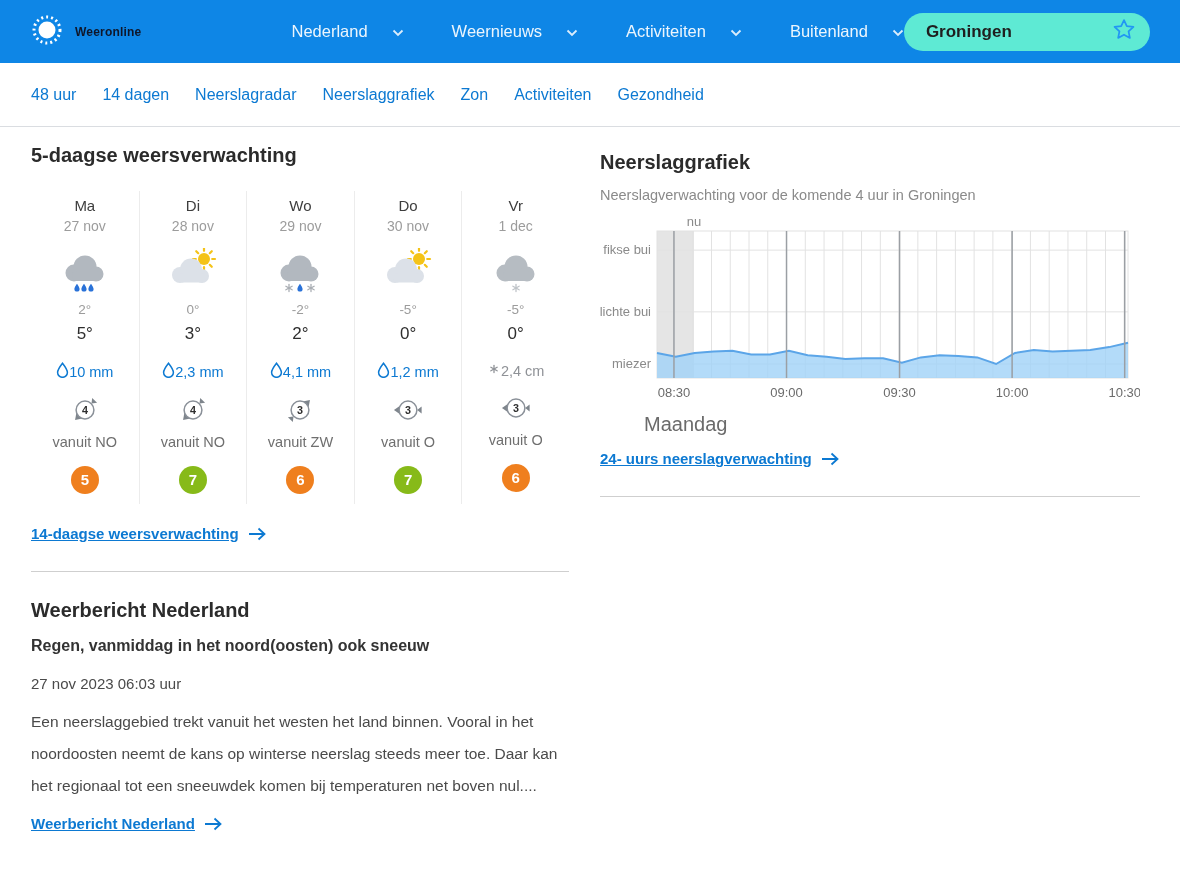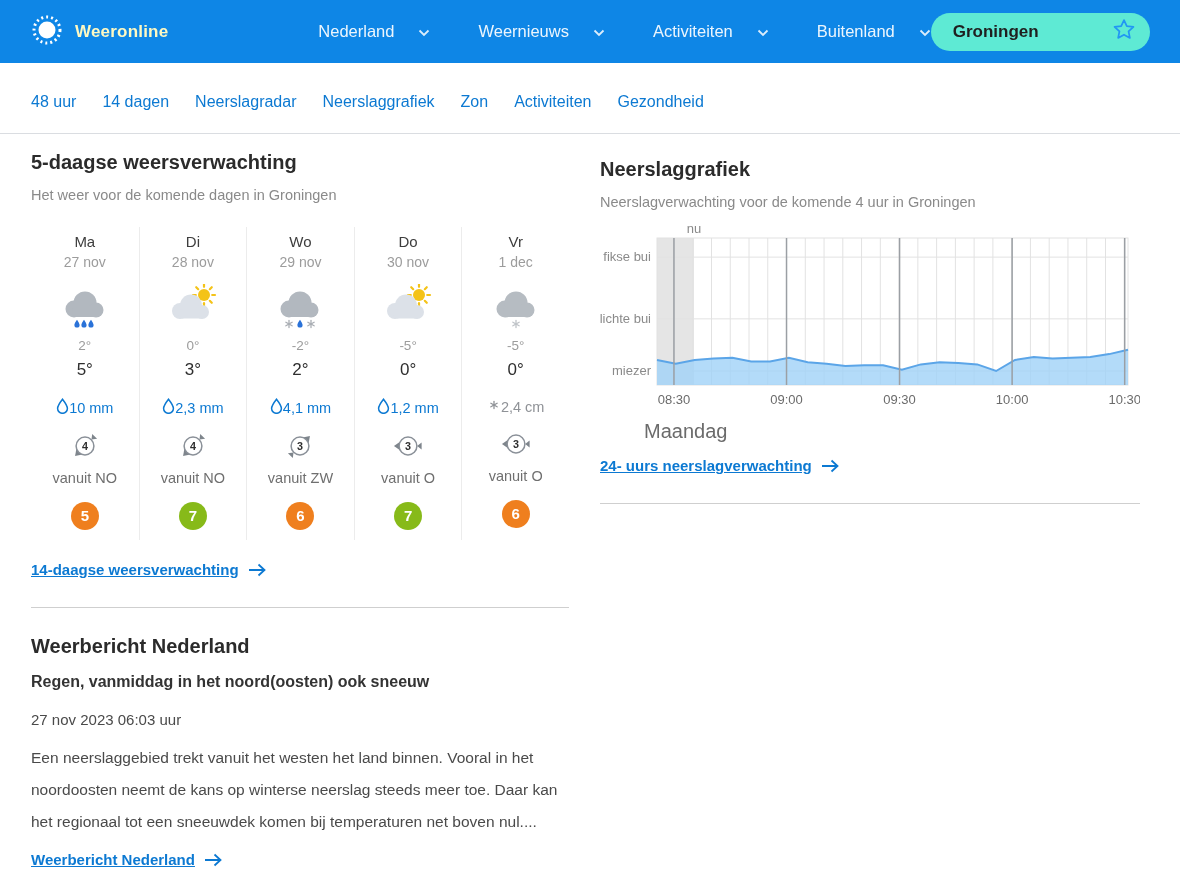--- a/index.html
+++ b/index.html
@@ -10,39 +10,39 @@
     font-family:"Liberation Sans", sans-serif;
     -webkit-font-smoothing:antialiased;
   }
   
   .header {
     height:63px; background:#0e86e6;
     display:flex; align-items:center;
     padding:0 30px;
   }
   .brand { display:flex; align-items:center; gap:11px; cursor:pointer; }
-  .brand-text { color:#fef9c3; font-size:17px; font-weight:700; letter-spacing:.2px; }
+  .brand-text { color:#0f172a; font-size:12px; font-weight:700; letter-spacing:.2px; }
   .main-nav { display:flex; gap:48px; margin-left:150px; }
   .nav-item {
     background:none; border:none; cursor:pointer;
     display:flex; align-items:center; gap:24px;
     color:rgba(255,255,255,.92); font-size:16.5px;
     font-family:inherit; padding:0;
   }
   .search-pill {
     margin-left:auto; width:312px; height:38px;
     background:#5eead4; border-radius:19px;
     display:flex; align-items:center;
     padding:0 13px 0 22px;
   }
   .search-value { flex:1; font-size:17px; font-weight:700; color:#1f1f1f; }
   
   .subnav {
     height:64px; display:flex; align-items:center; gap:26px;
-    padding:0 31px; border-bottom:1px solid #dadde1;margin-top:7px;
+    padding:0 31px; border-bottom:1px solid #dadde1;
   }
   .subnav-link { color:#0c79d2; font-size:16px; text-decoration:none; cursor:pointer; }
   
   .main { display:flex; gap:31px; padding:0 31px; }
   .col-left  { width:538px; }
   .col-right { width:540px; }
   h2.section-title { font-size:20px; font-weight:700; color:#2b2b2b; margin:17px 0 0; }
   .subtitle { font-size:14.5px; color:#8a8a8a; margin-top:13px; }
   .divider { border:none; border-top:1px solid #cfcfcf; margin:28px 0 0; }
   
@@ -139,21 +139,20 @@
   <a class="subnav-link">Neerslaggrafiek</a>
   <a class="subnav-link">Zon</a>
   <a class="subnav-link">Activiteiten</a>
   <a class="subnav-link">Gezondheid</a>
 </nav>
 
 <main class="main">
 
   <section class="col-left">
     <h2 class="section-title">5-daagse weersverwachting</h2>
-    <div class="subtitle">Het weer voor de komende dagen in Groningen</div>
 
     <div class="forecast-grid" id="forecast-grid">
   <div class="day-col">
     <div class="day-name">Ma</div>
     <div class="day-date">27 nov</div>
     <div class="day-icon"><svg width="54" height="46" viewBox="0 0 54 46">
               <g fill="#b2b8bf">
                 <circle cx="16" cy="25" r="8.5"></circle>
                 <circle cx="27" cy="19" r="11.5"></circle>
                 <circle cx="38" cy="26" r="7.5"></circle>

